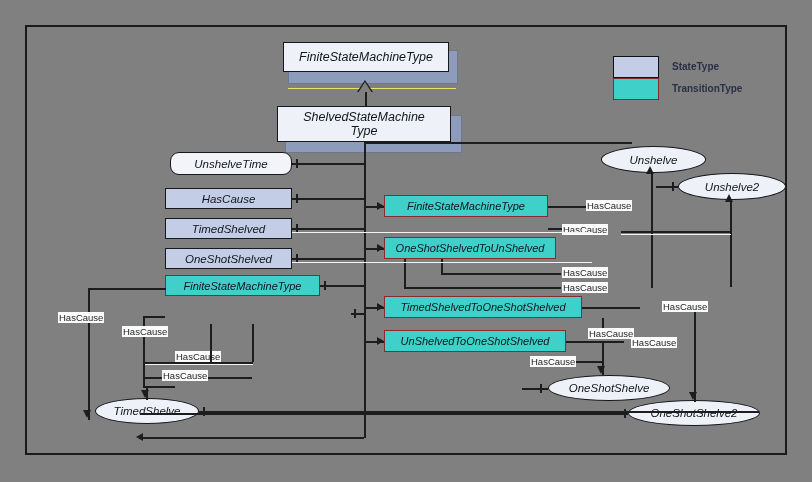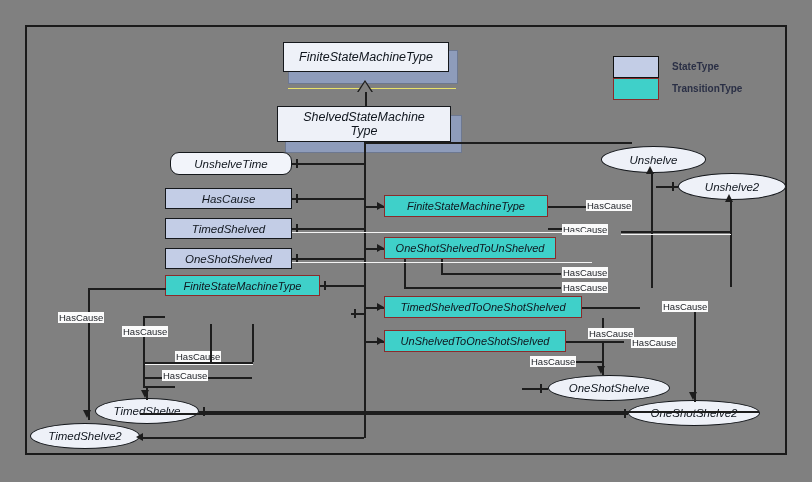--- a/index.html
+++ b/index.html
@@ -111,21 +111,20 @@
   <div class="node trans" style="left:384px;top:296px;width:198px;height:22px;">TimedShelvedToOneShotShelved</div>
 
   <div class="node ellipse" style="left:601px;top:146px;width:105px;height:27px;">Unshelve</div>
 
   <div class="node trans" style="left:384px;top:330px;width:182px;height:22px;">UnShelvedToOneShotShelved</div>
 
   <div class="node ellipse" style="left:678px;top:173px;width:108px;height:27px;">Unshelve2</div>
 
   <div class="node ellipse" style="left:95px;top:398px;width:104px;height:26px;">TimedShelve</div>
 
-  <div class="node ellipse" style="left:30px;top:423px;width:110px;height:26px;">TimedShelve2</div>
 
   <div class="node ellipse" style="left:548px;top:375px;width:122px;height:26px;">OneShotShelve</div>
 
   <div class="node ellipse" style="left:628px;top:400px;width:132px;height:26px;">OneShotShelve2</div>
 
   <div class="h" style="left:292px;top:163px;width:72px;"></div>
   <div class="tick" style="left:296px;top:159px;"></div>
 
   <div class="h" style="left:292px;top:198px;width:72px;"></div>
   <div class="tick" style="left:296px;top:194px;"></div>

